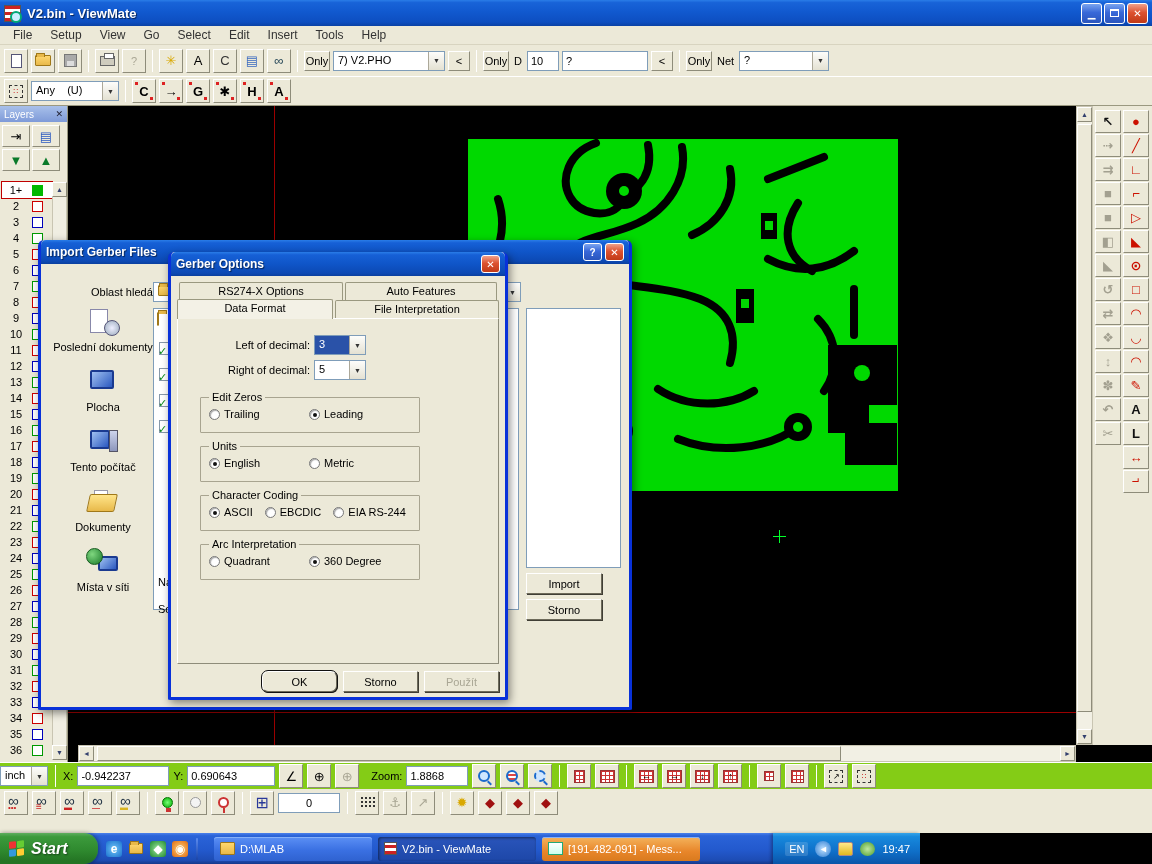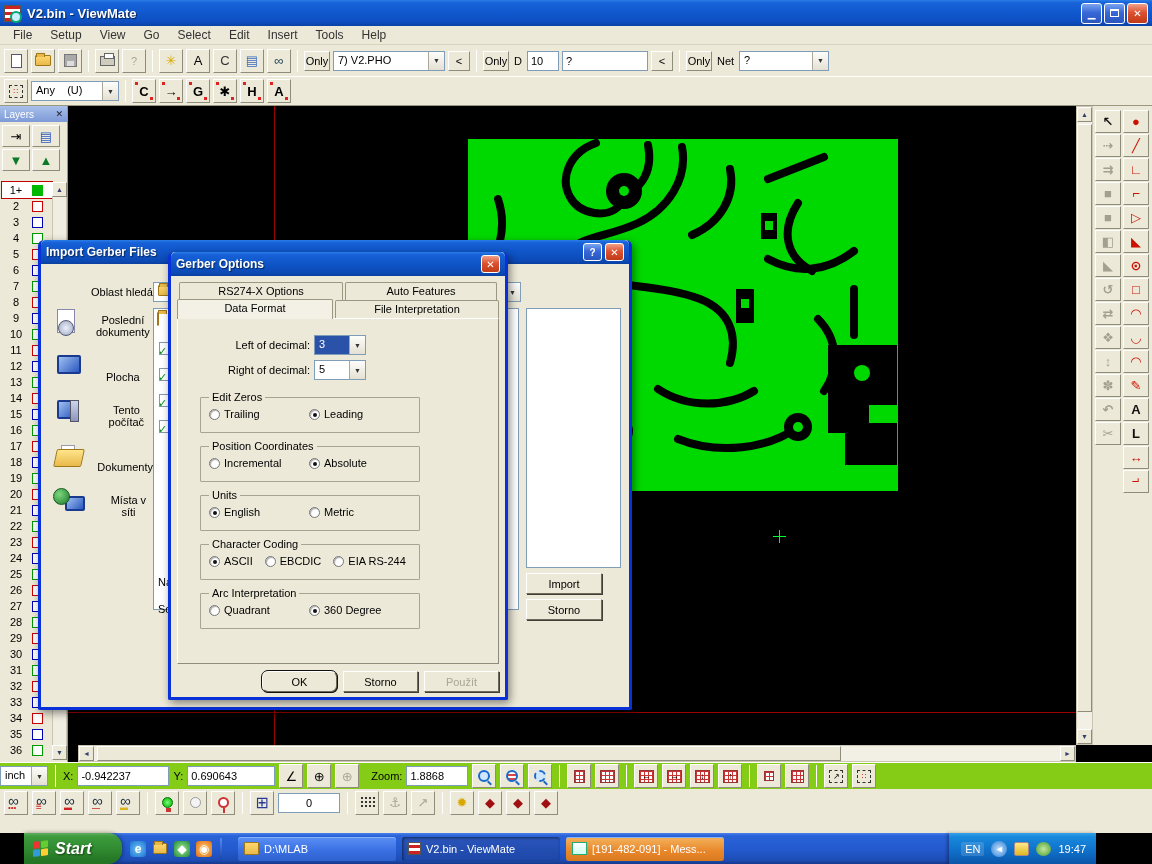--- a/index.html
+++ b/index.html
@@ -92,21 +92,21 @@
 .dlg-title .dtxt{color:#fff;font-weight:bold;font-size:12px;text-shadow:1px 1px 1px rgba(0,0,0,.55);flex:1;}
 .dlg-btn{width:19px;height:18px;margin-left:3px;border:1px solid #fff;border-radius:3px;display:flex;align-items:center;justify-content:center;
  color:#fff;font-size:10px;font-weight:bold;background:linear-gradient(180deg,#7aa4ef,#3868d8 45%,#2a55bd);}
 .dlg-btn.close{background:linear-gradient(180deg,#f0a08a,#dd5230 45%,#c13a17);}
 
 
 #import-dialog{left:38px;top:240px;width:594px;height:470px;z-index:10;}
 .lookin-label{position:absolute;left:50px;top:46px;font-size:11px;}
 .lookin-combo{position:absolute;left:112px;top:42px;width:368px;}
 .places{position:absolute;left:10px;top:68px;width:104px;display:flex;flex-direction:column;align-items:center;gap:15px;}
-.place{display:flex;flex-direction:row;align-items:flex-end;gap:19px;width:100px;}
+.place{display:flex;flex-direction:column;align-items:center;gap:3px;width:100px;}
 .place .plabel{font-size:11px;text-align:center;line-height:12px;}
 .pic{width:34px;height:30px;position:relative;}
 .pic-page{position:absolute;left:4px;top:1px;width:18px;height:24px;background:#fff;border:1px solid #88a;}
 .pic-clock{position:absolute;right:0;bottom:2px;width:16px;height:16px;border-radius:50%;background:radial-gradient(#eef,#9ab);border:1px solid #557;}
 .pic-monitor{position:absolute;left:4px;top:2px;width:24px;height:19px;background:linear-gradient(135deg,#9fc0f0,#2a58c0);border:2px solid #1a3a90;border-radius:2px;}
 .pic-openfolder{position:absolute;left:2px;top:6px;width:28px;height:18px;background:linear-gradient(#ffe58a,#e8b94a);border:1px solid #a07818;border-radius:2px;transform:skewX(-12deg);}
 .pic-paper{position:absolute;left:8px;top:2px;width:14px;height:10px;background:#fff;border:1px solid #99a;}
 .pic-tower{position:absolute;right:2px;top:2px;width:9px;height:22px;background:linear-gradient(#cdd4ec,#8d96bc);border:1px solid #556;}
 .pic-globe{position:absolute;left:0;top:0;width:17px;height:17px;border-radius:50%;background:radial-gradient(circle at 35% 35%,#7fd77f,#1a7a2a);border:1px solid #145a1e;}
 .filelist{position:absolute;left:112px;top:68px;width:366px;height:302px;background:#fff;border:1px solid #7f9db9;}
@@ -165,22 +165,22 @@
 .lamp.traffic{background:radial-gradient(#7f7,#0a0);border:1px solid #070;}
 .lamp.traffic::after{content:"";position:absolute;left:3px;top:10px;width:5px;height:4px;background:#c33;}
 .lamp.off{background:#f4f4f4;border:1px solid #999;}
 .lamp.redout{background:#fff;border:2px solid #c33;}
 .lamp.redout::after{content:"";position:absolute;left:3px;top:9px;width:2px;height:5px;background:#c33;}
 .dotgrid{width:15px;height:13px;background-image:radial-gradient(#333 1px,transparent 1.2px);background-size:4px 4px;}
 .diam{color:#a01010;font-size:13px;}
 
 
 .bottomstrip{position:absolute;left:0;top:816px;width:1152px;height:17px;background:#ece9d8;z-index:4;}
-.taskbar{position:absolute;left:0;top:833px;width:1072px;height:31px;z-index:5;
- background:linear-gradient(180deg,#4b81eb 0%,#2a63d8 9%,#2359cd 55%,#1d4cb4 88%,#15388a 100%);display:flex;align-items:center;margin-left:24px;}
+.taskbar{position:absolute;left:0;top:833px;width:920px;height:31px;z-index:5;
+ background:linear-gradient(180deg,#4b81eb 0%,#2a63d8 9%,#2359cd 55%,#1d4cb4 88%,#15388a 100%);display:flex;align-items:center;}
 .startbtn{height:31px;width:98px;border-radius:0 14px 14px 0;display:flex;align-items:center;gap:6px;padding:0 14px 0 9px;
  background:linear-gradient(180deg,#5fae5f 0%,#3c9a3c 12%,#2f8a2f 55%,#247524 90%);box-shadow:1px 0 4px rgba(0,0,0,.4);}
 .startbtn .stxt{color:#fff;font-weight:bold;font-style:italic;font-size:16px;text-shadow:1px 1px 2px rgba(0,0,0,.5);}
 .winflag{width:16px;height:16px;display:grid;grid-template-columns:7px 7px;grid-template-rows:7px 7px;gap:1px;transform:skewY(-6deg);}
 .winflag i{border-radius:1px;}
 .winflag i:nth-child(1){background:#e33;} .winflag i:nth-child(2){background:#6c3;}
 .winflag i:nth-child(3){background:#39d;} .winflag i:nth-child(4){background:#fc3;}
 .qlaunch{display:flex;align-items:center;gap:6px;padding:0 8px;}
 .qicon{width:16px;height:16px;border-radius:3px;display:flex;align-items:center;justify-content:center;font-size:12px;font-weight:bold;}
 .qdiv{width:2px;height:22px;background:linear-gradient(#5b8bef,#1a44a8);margin:0 2px;border-radius:1px;}
@@ -732,33 +732,20 @@
           <div class="groupbox" data-name="group-omit-zeros">
             <span class="grouplabel" data-name="group-label">Edit Zeros</span>
             <div class="radiorow" data-name="radio-row">
               <span class="radiowrap" data-name="radio-trailing">
                 <span class="radio" data-name="radio-circle-icon"></span>
                 <span class="radiolabel" data-name="radio-label">Trailing</span>
               </span>
               <span class="radiowrap" data-name="radio-leading">
                 <span class="radio on" data-name="radio-circle-icon"></span>
                 <span class="radiolabel" data-name="radio-label">Leading</span>
-              </span>
-            </div>
-          </div>
-          <div class="groupbox" data-name="group-position-coordinates">
-            <span class="grouplabel" data-name="group-label">Position Coordinates</span>
-            <div class="radiorow" data-name="radio-row">
-              <span class="radiowrap" data-name="radio-incremental">
-                <span class="radio" data-name="radio-circle-icon"></span>
-                <span class="radiolabel" data-name="radio-label">Incremental</span>
-              </span>
-              <span class="radiowrap" data-name="radio-absolute">
-                <span class="radio on" data-name="radio-circle-icon"></span>
-                <span class="radiolabel" data-name="radio-label">Absolute</span>
               </span>
             </div>
           </div>
           <div class="groupbox" data-name="group-units">
             <span class="grouplabel" data-name="group-label">Units</span>
             <div class="radiorow" data-name="radio-row">
               <span class="radiowrap" data-name="radio-english">
                 <span class="radio on" data-name="radio-circle-icon"></span>
                 <span class="radiolabel" data-name="radio-label">English</span>
               </span>

